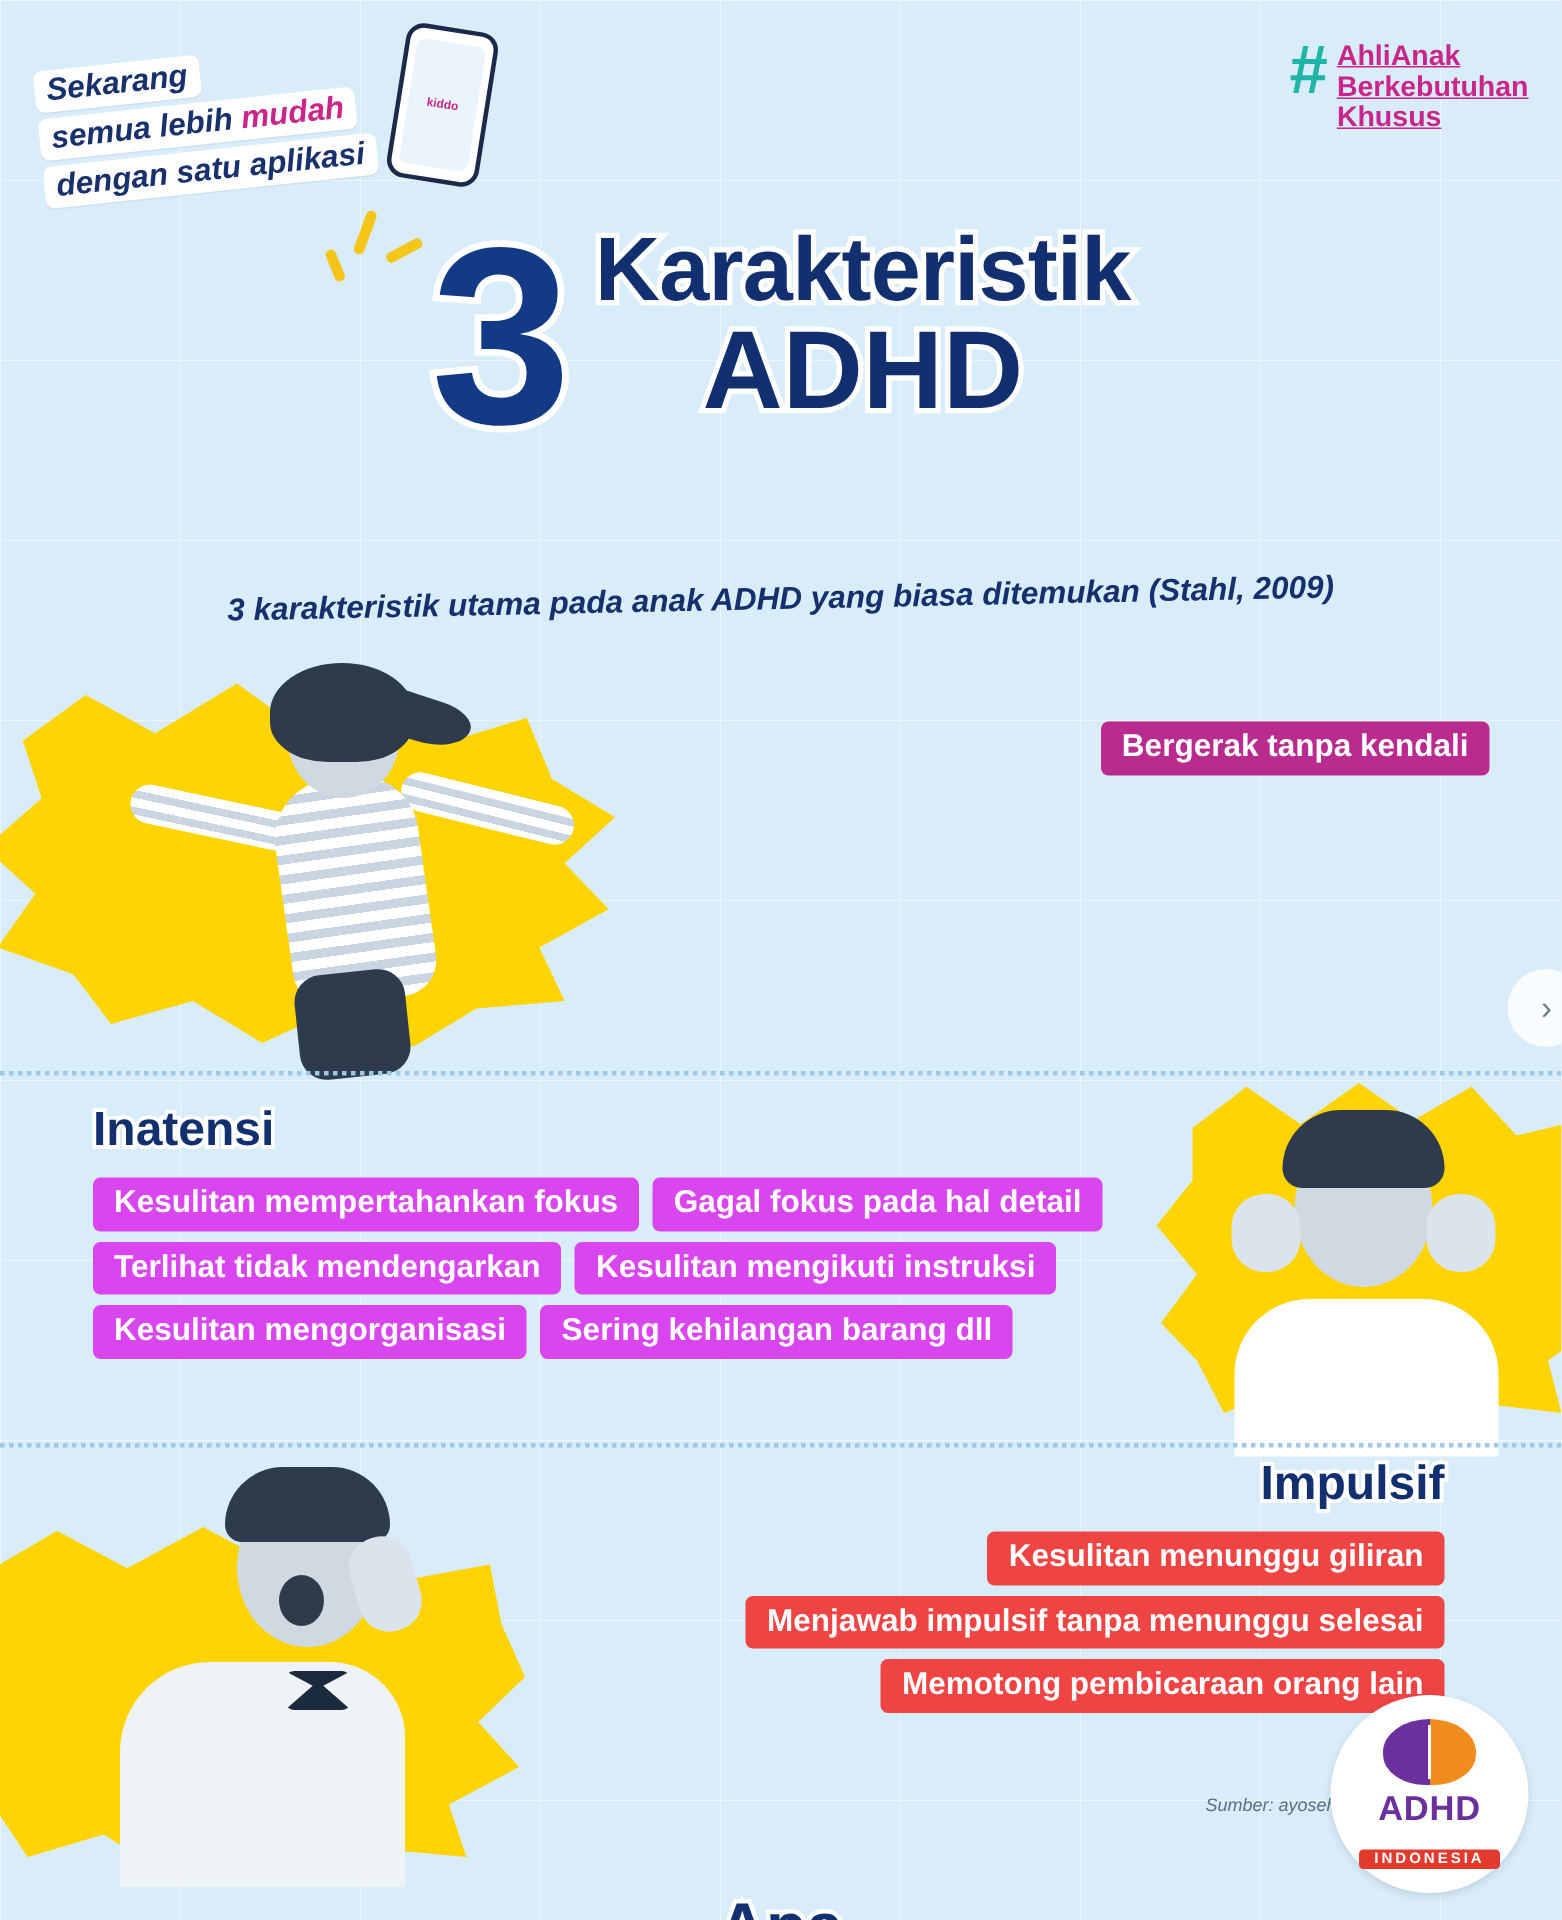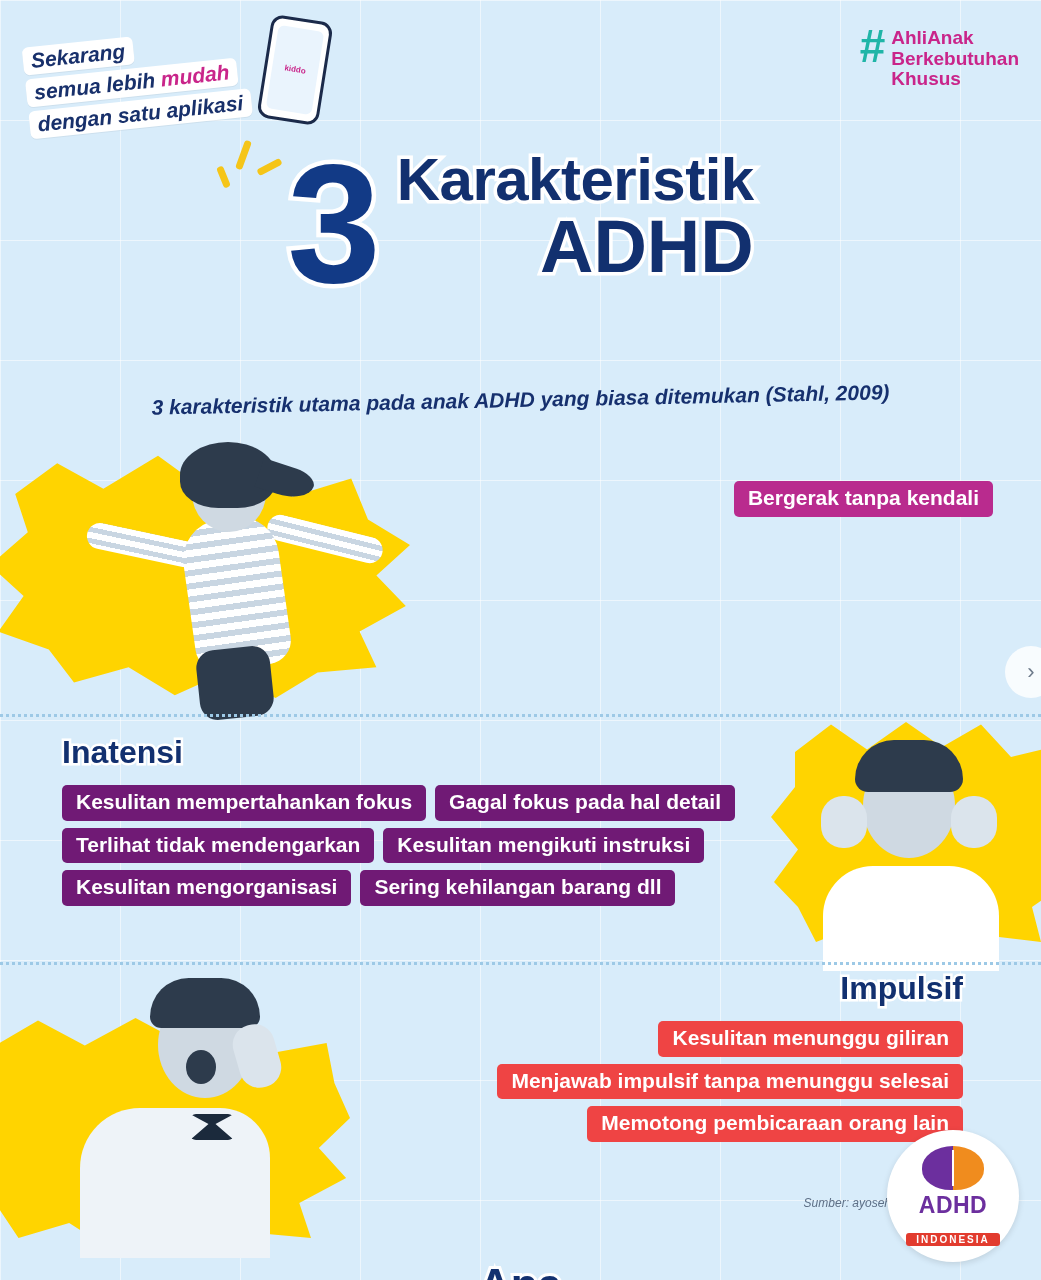--- a/index.html
+++ b/index.html
@@ -70,38 +70,39 @@
   #hashtag {
     position: absolute; right: 22px; top: 28px;
     display: flex; align-items: flex-start; gap: 6px;
   }
   #hashtag .hash {
     font-size: 46px; font-weight: bold; color: #1fb5a7; line-height: 0.8;
   }
   #hashtag .words {
     color: #c9258a; font-weight: bold; font-size: 19px; line-height: 1.08;
     text-align: left;
+    text-decoration: underline;
   }
 
   
   #headline {
     position: absolute; left: 0; right: 0; top: 150px;
     text-align: center;
   }
   #headline .row {
     display: flex; align-items: center; justify-content: center; gap: 16px;
   }
   #headline .num {
     font-size: 168px; font-weight: bold; color: #123a86;
     line-height: 0.78;
     -webkit-text-stroke: 9px #ffffff;
     paint-order: stroke fill;
     position: relative; top: 8px;
   }
-  #headline .words2 { text-align: right; }
+  #headline .words2 { text-align: center; }
   #headline .w1 {
     font-size: 60px; font-weight: bold; color: #12306f;
     -webkit-text-stroke: 7px #ffffff; paint-order: stroke fill;
     line-height: 1.0; letter-spacing: -0.5px;
   }
   #headline .w2 {
     font-size: 74px; font-weight: bold; color: #12306f;
     -webkit-text-stroke: 7px #ffffff; paint-order: stroke fill;
     line-height: 1.0;
   }
@@ -203,21 +204,21 @@
 
   
   #sec-hiper { right: 48px; top: 474px; text-align: right; }
   #sec-hiper .sec-title { margin-bottom: 12px; }
   #sec-hiper .tagrow { justify-content: flex-end; }
   #sec-hiper .tag { background: #b92b8e; }
 
   
   #sec-inat { left: 62px; top: 734px; }
   #sec-inat .sec-title { margin-bottom: 14px; }
-  #sec-inat .tag { background: #701a75; }
+  #sec-inat .tag { background: #d946ef; }
 
   
   #sec-imp { right: 78px; top: 970px; text-align: right; }
   #sec-imp .sec-title { margin-bottom: 14px; }
   #sec-imp .tagrow { justify-content: flex-end; }
   #sec-imp .tag { background: #ef4444; }
 
   
   .divider {
     position: absolute; left: 0; right: 0; height: 0;

